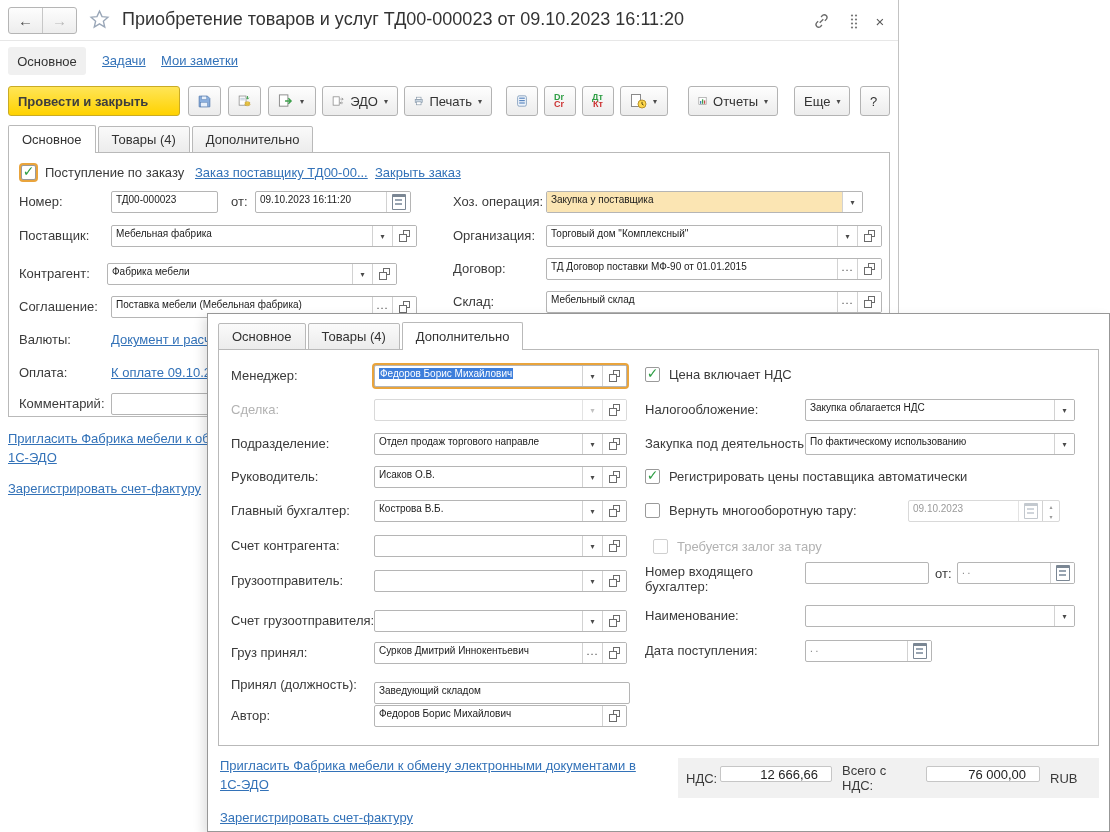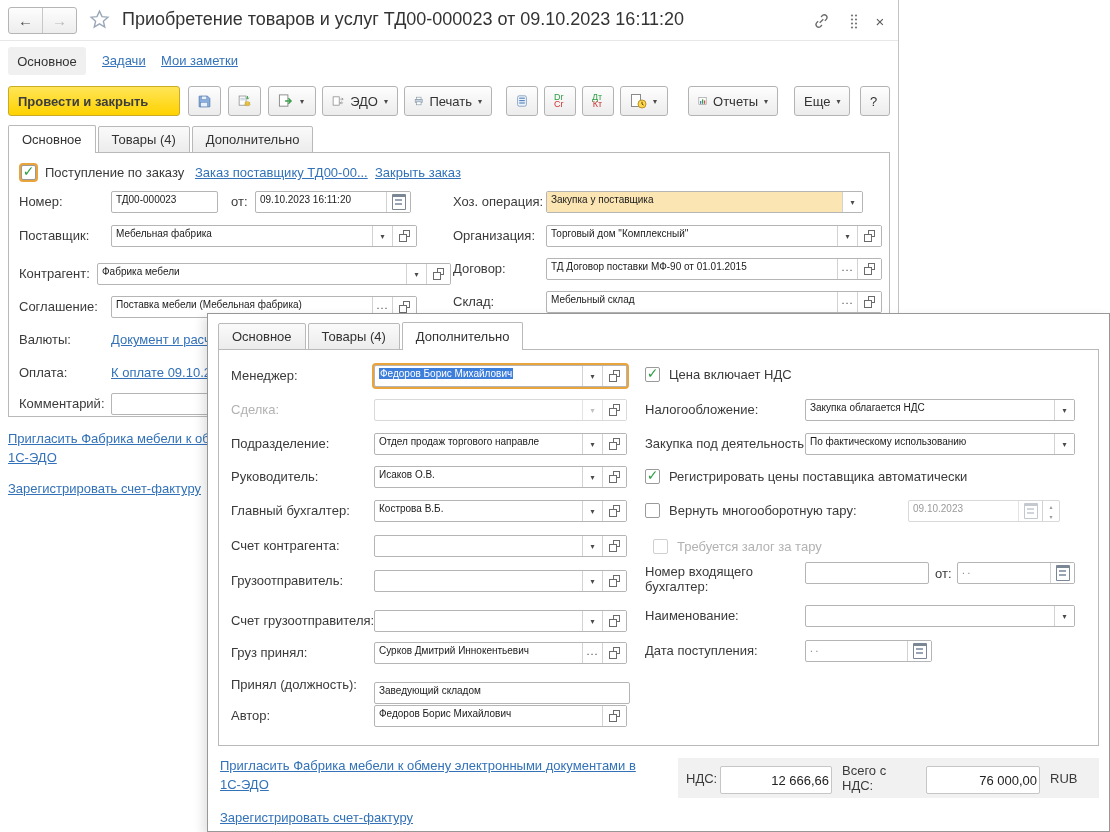--- a/index.html
+++ b/index.html
@@ -16,21 +16,21 @@
   .hicon{position:absolute;top:11px;cursor:pointer;display:flex;align-items:center;justify-content:center;width:22px;height:20px;}
   .close-x{font-size:15px;color:#5a5a5a;}
   
   .pill{position:absolute;left:8px;top:47px;width:78px;height:28px;background:#f0f0f0;border-radius:3px;display:flex;align-items:center;justify-content:center;color:#333;}
   .lnk{position:absolute;font-size:13px;color:#3372b8;text-decoration:underline;white-space:nowrap;cursor:pointer;}
   .lnk.wrap{white-space:normal;line-height:19px;}
   
   .tbtn{position:absolute;top:86px;height:30px;box-sizing:border-box;border:1px solid #b3b3b3;border-radius:3px;background:linear-gradient(#fefefe,#ececec);display:flex;align-items:center;gap:6px;font-size:13px;color:#333;cursor:pointer;padding:0 9px;}
   .tbtn.primary{background:linear-gradient(#ffe557,#ffd200);border-color:#c9ab25;font-weight:bold;color:#3d3d3d;}
   .caret{font-size:8px;color:#4a4a4a;}
-  .ic2{display:flex;flex-direction:column;font-size:9px;font-weight:normal;line-height:7px;}
+  .ic2{display:flex;flex-direction:column;font-size:9px;font-weight:bold;line-height:7px;}
   .ic2 .g{color:#2E9E44;align-self:flex-start;}
   .ic2 .r{color:#CC3333;align-self:flex-end;}
   
   .tabs{position:absolute;display:flex;align-items:flex-start;z-index:5;}
   .tab{height:27px;margin-top:1px;box-sizing:border-box;border:1px solid #b9b9b9;border-radius:2px 2px 0 0;background:linear-gradient(#fafafa,#ececec);display:flex;align-items:center;padding:0 13px;margin-right:2px;color:#333;cursor:pointer;}
   .tab.active{height:28px;margin-top:0;background:#fff;border-bottom:none;}
   
   .panel{position:absolute;background:#fff;border:1px solid #b9b9b9;box-sizing:border-box;z-index:1;}
   .lb{position:absolute;font-size:13px;color:#3a3a3a;white-space:nowrap;line-height:16px;}
   .lb.dis{color:#b2b2b2;}
@@ -57,21 +57,21 @@
   .ic-cal{width:12px;height:12px;border:1px solid #7b8794;border-top-width:3px;border-radius:1px;background:#fff;position:relative;margin:auto;box-sizing:content-box;}
   .ic-cal::after{content:"";position:absolute;left:2px;top:2px;width:7px;height:2px;background:#98a4b1;box-shadow:0 4px 0 #98a4b1;}
   .dis .ic-cal{opacity:.45;}
   
   .cb{position:absolute;width:15px;height:15px;border:1px solid #9a9a9a;border-radius:2px;background:#fff;box-sizing:border-box;display:flex;align-items:center;justify-content:center;cursor:pointer;}
   .cb .chk{font-size:14px;font-weight:700;color:#2E9E44;line-height:1;margin-top:-3px;}
   .cb.focus{box-shadow:0 0 0 2px #E9A43C;}
   .cb.dis{border-color:#cfcfcf;}
   
   .totals{position:absolute;background:#f1f1f1;box-sizing:border-box;}
-  .ro{position:absolute;height:28px;border:1px solid #c6c6c6;border-radius:2px;background:#fff;display:flex;align-items:center;justify-content:flex-end;padding:0 2px;font-size:13px;color:#222;box-sizing:border-box;}
+  .ro{position:absolute;height:16px;border:1px solid #c6c6c6;border-radius:2px;background:#fff;display:flex;align-items:center;justify-content:flex-end;padding:0 13px;font-size:13px;color:#222;box-sizing:border-box;}
 </style>
 </head>
 <body>
 
 <div class="main-win">
   <div class="hdr-sep"></div>
 
   <div class="navg">
     <div class="nb">
         <span>←</span>
@@ -248,21 +248,21 @@
       <div class="tx">Мебельная фабрика</div>
       <div class="fb">
           <span>▾</span>
         </div>
       <div class="fb openb">
           <span class="ic-open"></span>
         </div>
     </div>
 
     <div class="lb" style="left:10px;top:113px">Контрагент:</div>
-    <div class="fg" style="left:88px;top:110px;width:354px">
+    <div class="fg" style="left:98px;top:110px;width:290px">
       <div class="tx">Фабрика мебели</div>
       <div class="fb">
           <span>▾</span>
         </div>
       <div class="fb openb">
           <span class="ic-open"></span>
         </div>
     </div>
 
     <div class="lb" style="left:10px;top:146px">Соглашение:</div>

